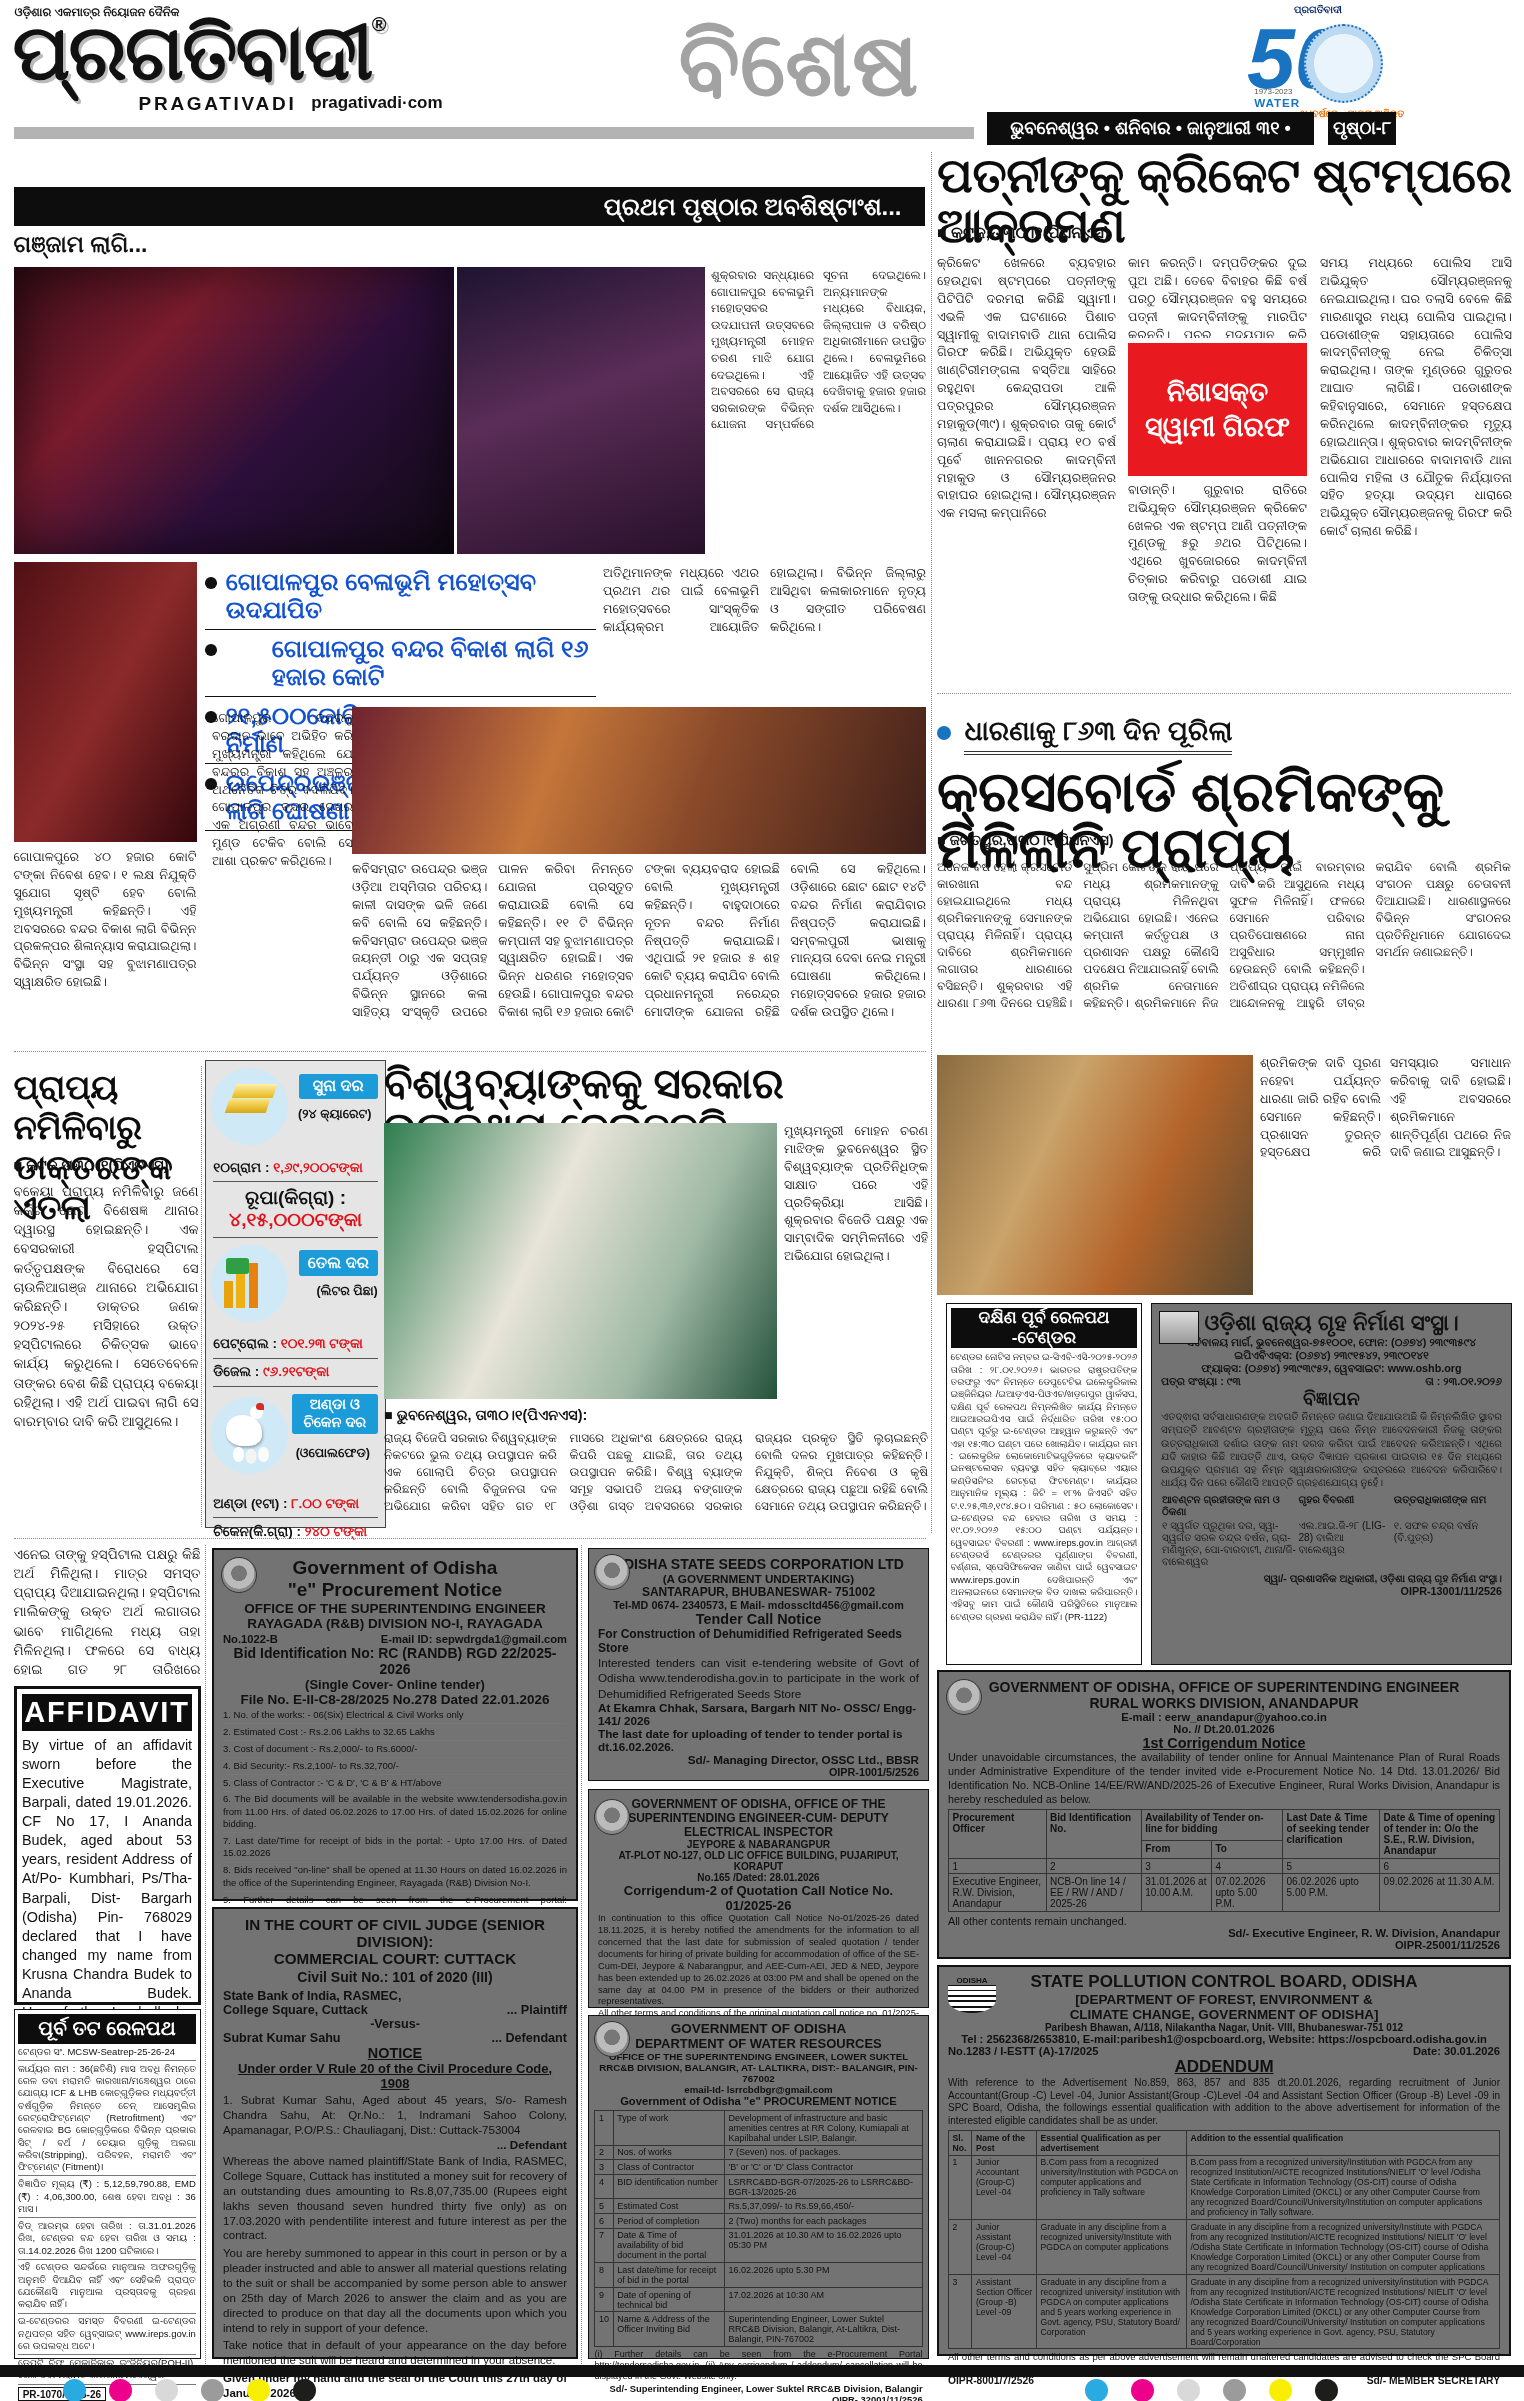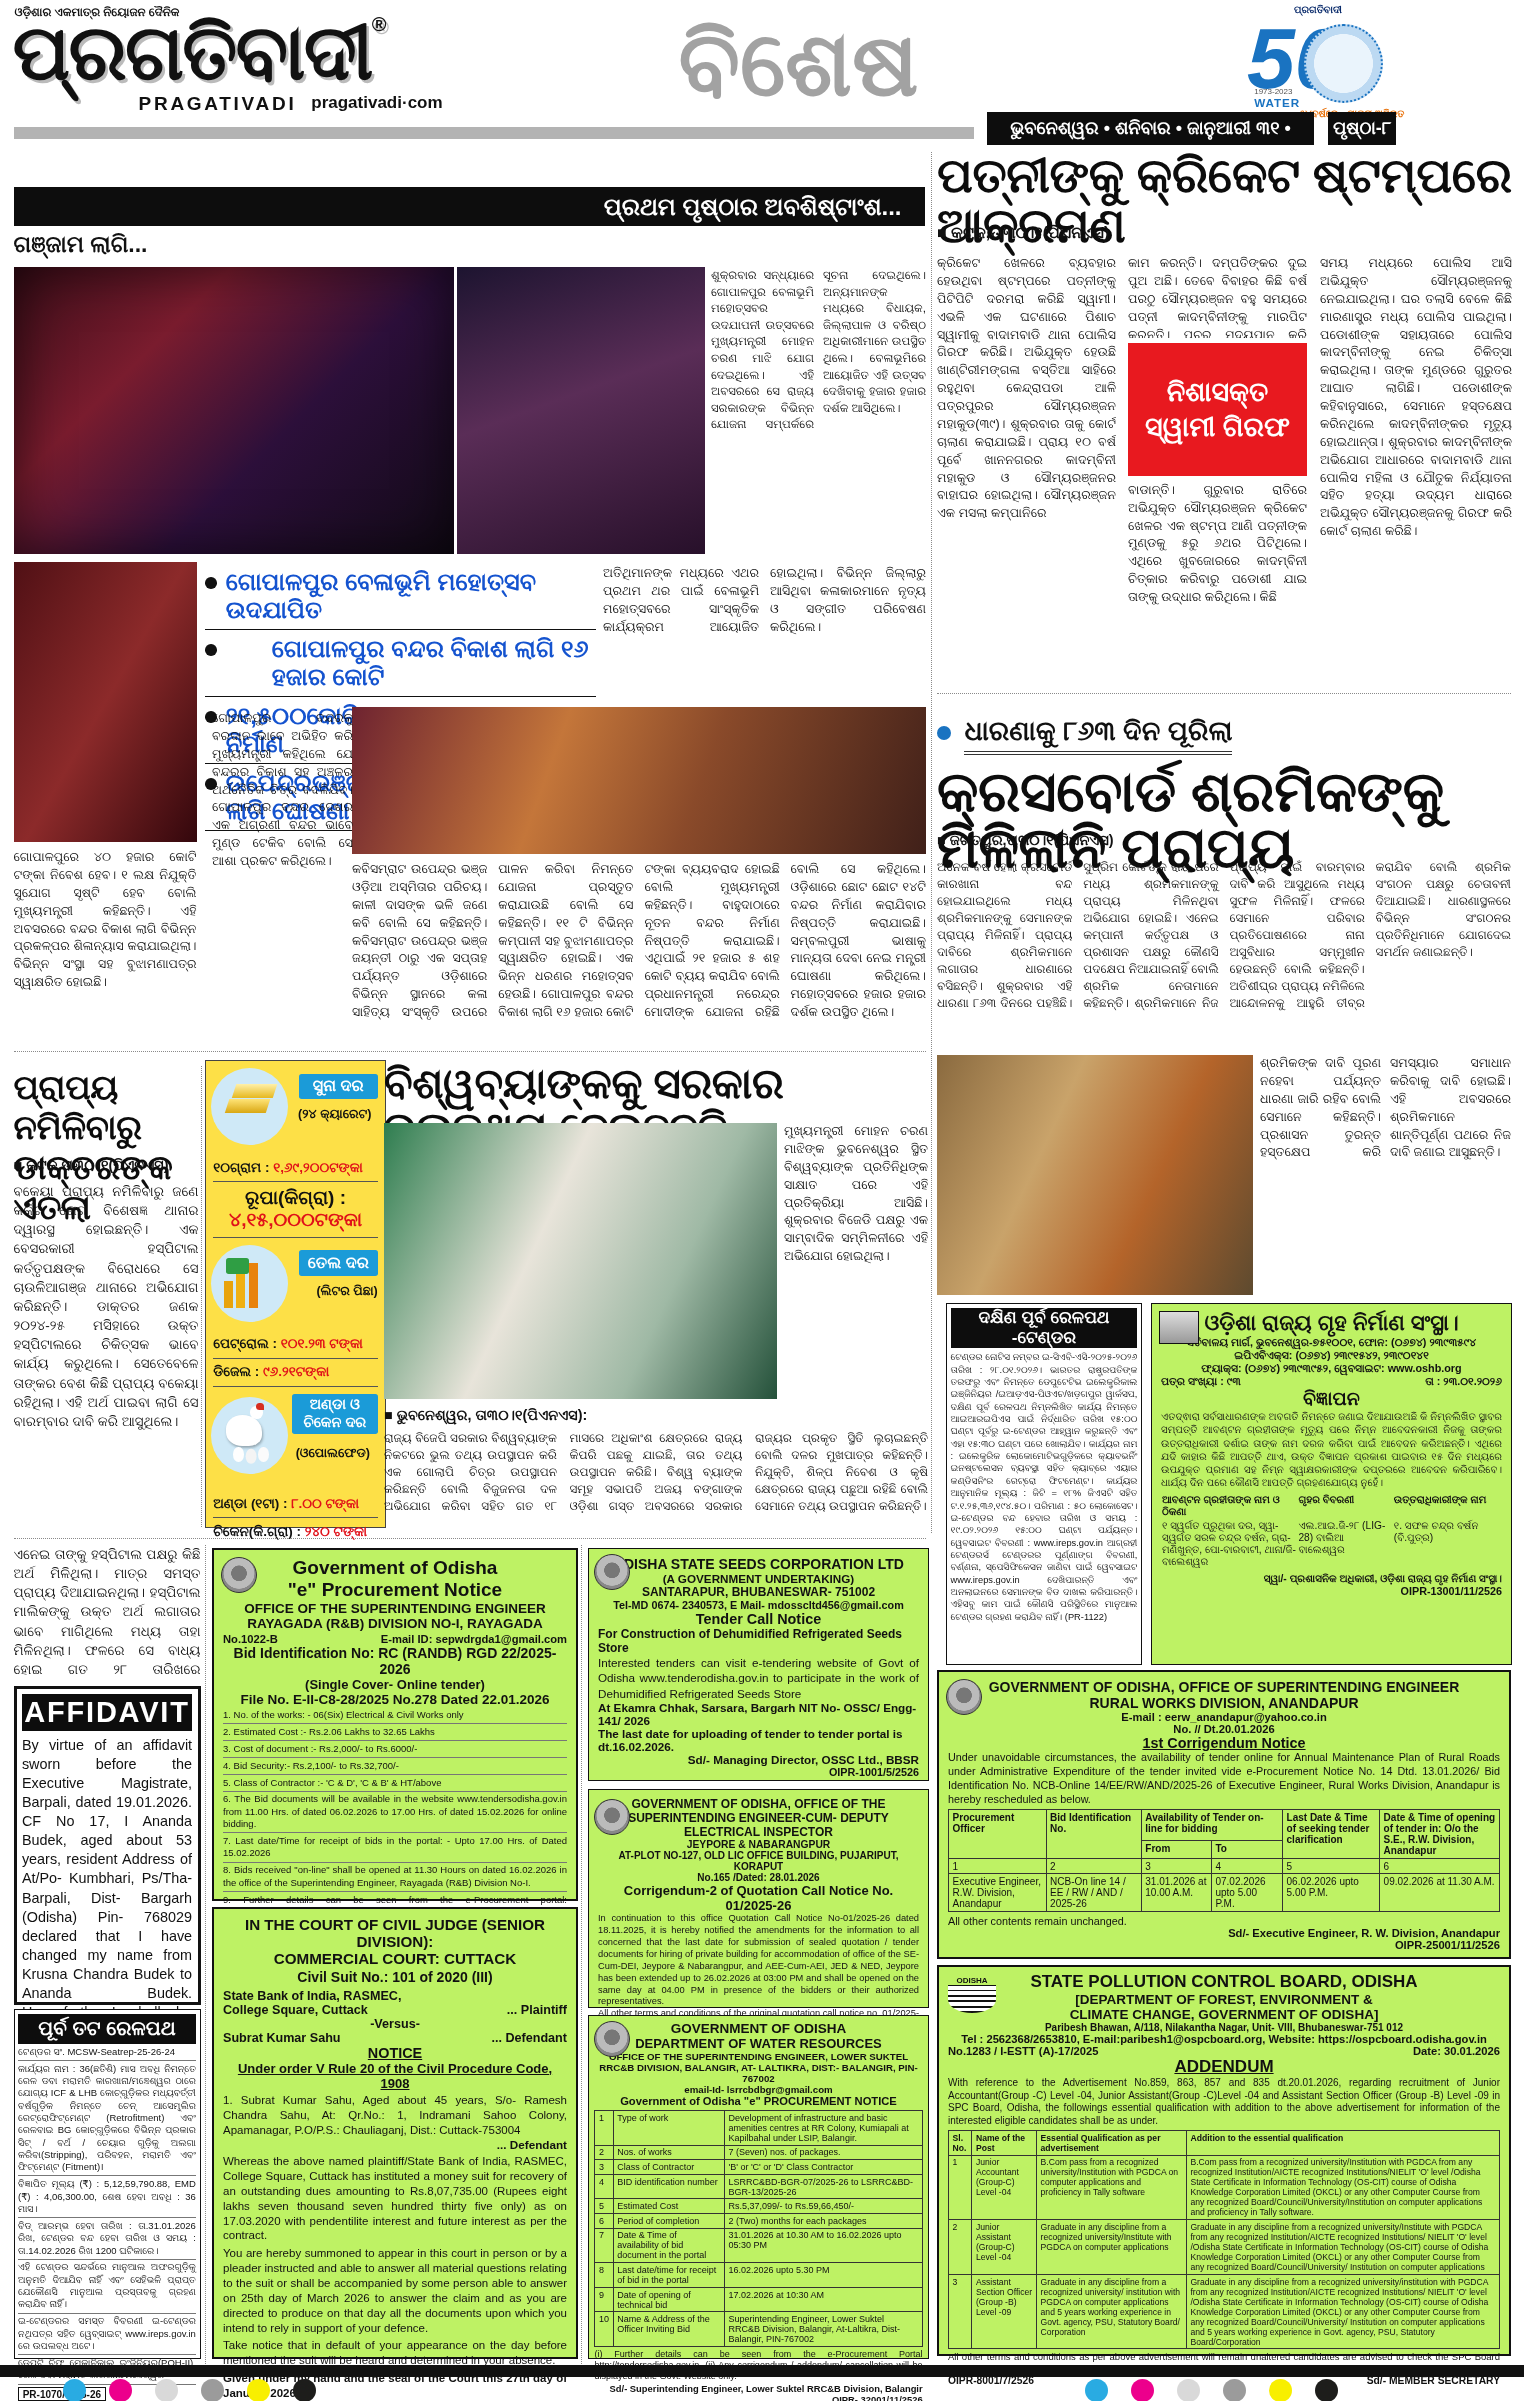--- a/index.html
+++ b/index.html
@@ -15,21 +15,21 @@
   .photo2{background:linear-gradient(160deg,#1d1430 0%,#5a2d57 45%,#27102a 100%);}
   .photo3{background:linear-gradient(110deg,#6e2330 0%,#c4763a 35%,#8a4a2a 60%,#402019 100%);}
   .photo4{background:linear-gradient(120deg,#501015 0%,#8c2a2a 50%,#33070c 100%);}
   .photo5{background:linear-gradient(115deg,#2e7d4f 0%,#e8e4da 40%,#9fb9a5 70%,#24513a 100%);}
   .photo6{background:linear-gradient(115deg,#8a6a3f 0%,#c9a36a 35%,#b4642a 65%,#5d4a2f 100%);}
   .dot-v{border-left:1.8px dotted #8a8a8a;}
   .dot-h{border-top:1.8px dotted #8a8a8a;}
   .headline{font-weight:bold;color:#0c0c0c;letter-spacing:-0.4px;}
   .byline{font-weight:bold;font-size:14.4px;}
   .bodytxt{font-size:12.6px;line-height:1.42;text-align:justify;}
-  .notice{border:2.7px solid #111;background:#bef264;box-sizing:border-box;padding:7.2px 9px;}
+  .notice{border:2.7px solid #111;background:#737373;box-sizing:border-box;padding:7.2px 9px;}
   .notice-thin{border:1.8px solid #111;}
   .ntitle{font-weight:bold;text-align:center;}
   .blackbar{background:#0d0d0d;color:#fff;}
   .emblem{width:34px;height:34px;border-radius:50%;border:1.8px solid #333;
           background:radial-gradient(circle at 50% 45%, #777 0 30%, #bbb 32% 60%, #888 62% 100%);}
   .pill{background:#1b9bd8;color:#fff;font-weight:bold;text-align:center;border-radius:2.7px;}
   .redval{color:#e01119;font-weight:bold;}
   .ratecirc{width:77px;height:77px;border-radius:50%;background:#cfe9f7;position:relative;overflow:hidden;}
   table.nt{border-collapse:collapse;width:100%;}
   table.nt td,table.nt th{border:0.9px solid #333;padding:1.8px 3.6px;vertical-align:top;text-align:left;}
@@ -121,21 +121,21 @@
   <div class="abs headline" style="left:937px;top:764px;width:579px;font-size:56px;line-height:1.0;">କ୍ରସବୋର୍ଡ ଶ୍ରମିକଙ୍କୁ ମିଳିଲାନି ପ୍ରାପ୍ୟ</div>
   <div class="abs byline" style="left:937px;top:832px;font-size:14.4px;">■ ଜଗତପୁର,ତା୩୦।୧(ପିଏନଏସ)</div>
   <div class="abs bodytxt" style="left:937px;top:859px;width:574px;height:188px;column-count:4;column-gap:10.8px;font-size:12px;overflow:hidden;">ଅନେକ ବର୍ଷ ହେଲା କ୍ରସବୋର୍ଡ କାରଖାନା ବନ୍ଦ ହୋଇଯାଇଥିଲେ ମଧ୍ୟ ଶ୍ରମିକମାନଙ୍କୁ ସେମାନଙ୍କ ପ୍ରାପ୍ୟ ମିଳିନାହିଁ। ପ୍ରାପ୍ୟ ଦାବିରେ ଶ୍ରମିକମାନେ ଲଗାତାର ଧାରଣାରେ ବସିଛନ୍ତି। ଶୁକ୍ରବାର ଏହି ଧାରଣା ୮୬୩ ଦିନରେ ପହଞ୍ଚିଛି। ସୁପ୍ରିମ କୋର୍ଟଙ୍କ ରାୟ ପରେ ମଧ୍ୟ ଶ୍ରମିକମାନଙ୍କୁ ପ୍ରାପ୍ୟ ମିଳିନଥିବା ଅଭିଯୋଗ ହୋଇଛି। ଏନେଇ କମ୍ପାନୀ କର୍ତ୍ତୃପକ୍ଷ ଓ ପ୍ରଶାସନ ପକ୍ଷରୁ କୌଣସି ପଦକ୍ଷେପ ନିଆଯାଇନାହିଁ ବୋଲି ଶ୍ରମିକ ନେତାମାନେ କହିଛନ୍ତି। ଶ୍ରମିକମାନେ ନିଜ ପ୍ରାପ୍ୟ ପାଇଁ ବାରମ୍ବାର ଦାବି କରି ଆସୁଥିଲେ ମଧ୍ୟ ସୁଫଳ ମିଳିନାହିଁ। ଫଳରେ ସେମାନେ ପରିବାର ପ୍ରତିପୋଷଣରେ ନାନା ଅସୁବିଧାର ସମ୍ମୁଖୀନ ହେଉଛନ୍ତି ବୋଲି କହିଛନ୍ତି। ଅତିଶୀଘ୍ର ପ୍ରାପ୍ୟ ନମିଳିଲେ ଆନ୍ଦୋଳନକୁ ଆହୁରି ତୀବ୍ର କରାଯିବ ବୋଲି ଶ୍ରମିକ ସଂଗଠନ ପକ୍ଷରୁ ଚେତାବନୀ ଦିଆଯାଇଛି। ଧାରଣାସ୍ଥଳରେ ବିଭିନ୍ନ ସଂଗଠନର ପ୍ରତିନିଧିମାନେ ଯୋଗଦେଇ ସମର୍ଥନ ଜଣାଇଛନ୍ତି।</div>
   <div class="abs photo6" style="left:937px;top:1055px;width:316px;height:240px;"></div>
   <div class="abs bodytxt" style="left:1260px;top:1055px;width:251px;height:240px;column-count:2;column-gap:9px;overflow:hidden;">ଶ୍ରମିକଙ୍କ ଦାବି ପୂରଣ ନହେବା ପର୍ଯ୍ୟନ୍ତ ଧାରଣା ଜାରି ରହିବ ବୋଲି ସେମାନେ କହିଛନ୍ତି। ପ୍ରଶାସନ ତୁରନ୍ତ ହସ୍ତକ୍ଷେପ କରି ସମସ୍ୟାର ସମାଧାନ କରିବାକୁ ଦାବି ହୋଇଛି। ଏହି ଅବସରରେ ଶ୍ରମିକମାନେ ଶାନ୍ତିପୂର୍ଣ୍ଣ ପଥରେ ନିଜ ଦାବି ଜଣାଇ ଆସୁଛନ୍ତି।</div>
 
   <div class="abs headline" style="left:13.5px;top:1067px;width:185px;font-size:34px;line-height:1.18;">ପ୍ରାପ୍ୟ ନମିଳିବାରୁ ଡାକ୍ତରଙ୍କ ଏତଲା</div>
   <div class="abs byline" style="left:13.5px;top:1157px;">■ କଟକ,ତା୩୦।୧(ପିଏନଏସ)</div>
   <div class="abs bodytxt" style="left:13.5px;top:1182px;width:185px;height:346px;font-size:13.5px;overflow:hidden;">ବକେୟା ପ୍ରାପ୍ୟ ନମିଳିବାରୁ ଜଣେ କର୍କଟ ରୋଗ ବିଶେଷଜ୍ଞ ଥାନାର ଦ୍ୱାରସ୍ଥ ହୋଇଛନ୍ତି। ଏକ ବେସରକାରୀ ହସ୍ପିଟାଲ କର୍ତ୍ତୃପକ୍ଷଙ୍କ ବିରୋଧରେ ସେ ଚାଉଳିଆଗଞ୍ଜ ଥାନାରେ ଅଭିଯୋଗ କରିଛନ୍ତି। ଡାକ୍ତର ଜଣକ ୨୦୨୪-୨୫ ମସିହାରେ ଉକ୍ତ ହସ୍ପିଟାଲରେ ଚିକିତ୍ସକ ଭାବେ କାର୍ଯ୍ୟ କରୁଥିଲେ। ସେତେବେଳେ ତାଙ୍କର ବେଶ କିଛି ପ୍ରାପ୍ୟ ବକେୟା ରହିଥିଲା। ଏହି ଅର୍ଥ ପାଇବା ଲାଗି ସେ ବାରମ୍ବାର ଦାବି କରି ଆସୁଥିଲେ।</div>
 
-  <div class="abs" style="left:205px;top:1060px;width:181px;height:468px;border:1.8px solid #444;background:#fde047;box-sizing:border-box;padding:7.2px;">
+  <div class="abs" style="left:205px;top:1060px;width:181px;height:468px;border:1.8px solid #444;background:#e5e5e5;box-sizing:border-box;padding:7.2px;">
     <div style="position:relative;height:86px;">
       <div class="ratecirc" style="position:absolute;left:-1.8px;top:0;">
         <div style="position:absolute;left:16px;top:30.5px;width:41px;height:14.4px;background:linear-gradient(#ffe477,#d9a713);transform:skewX(-18deg);"></div>
         <div style="position:absolute;left:23px;top:16px;width:41px;height:14.4px;background:linear-gradient(#fff0a8,#e6b81e);transform:skewX(-18deg);"></div>
       </div>
       <div class="pill" style="position:absolute;right:0;top:5.4px;width:79px;font-size:16px;padding:3.6px 0;">ସୁନା ଦର</div>
       <div style="position:absolute;right:0;top:39px;width:86px;text-align:center;font-size:12.6px;font-weight:bold;">(୨୪ କ୍ୟାରେଟ)</div>
     </div>
     <div style="border-bottom:1.3px solid #555;padding:5.4px 0;font-size:13.5px;font-weight:bold;"><span>୧୦ଗ୍ରାମ :</span> <span class="redval">୧,୬୯,୨୦୦ଟଙ୍କା</span></div>
     <div style="border-bottom:1.3px solid #555;padding:5.4px 0;font-size:19px;font-weight:bold;text-align:center;"><span>ରୂପା(କିଗ୍ରା) :</span> <span class="redval">୪,୧୫,୦୦୦ଟଙ୍କା</span></div>

